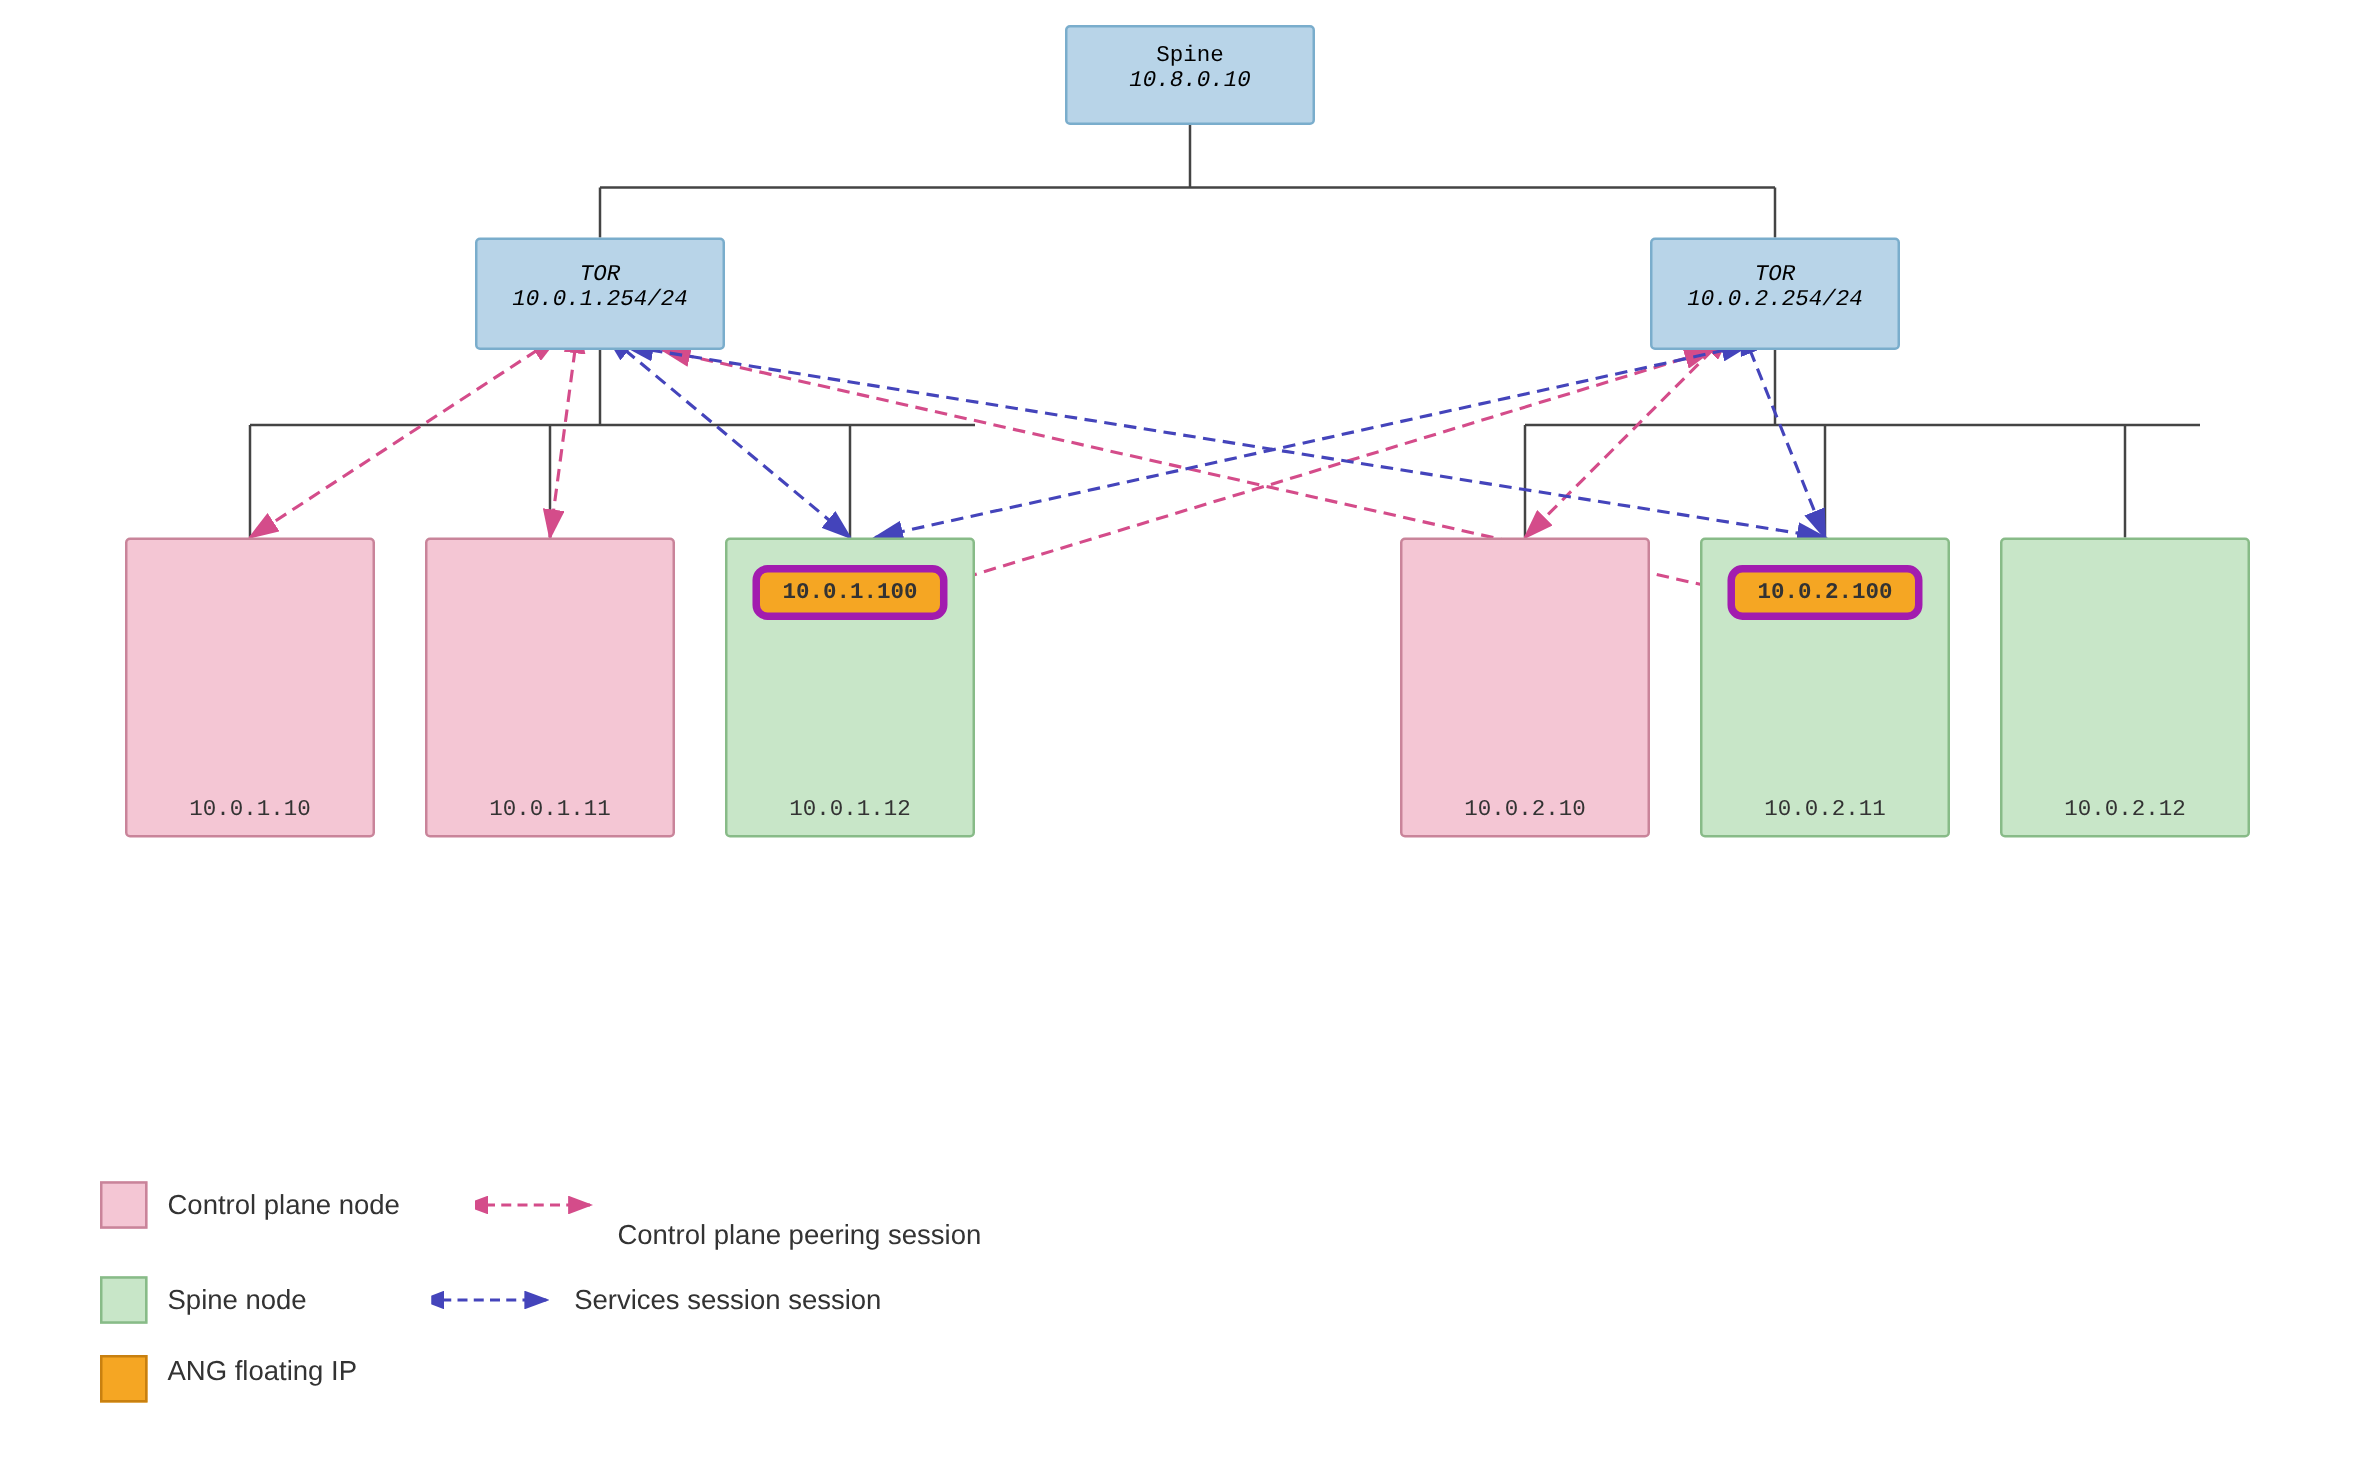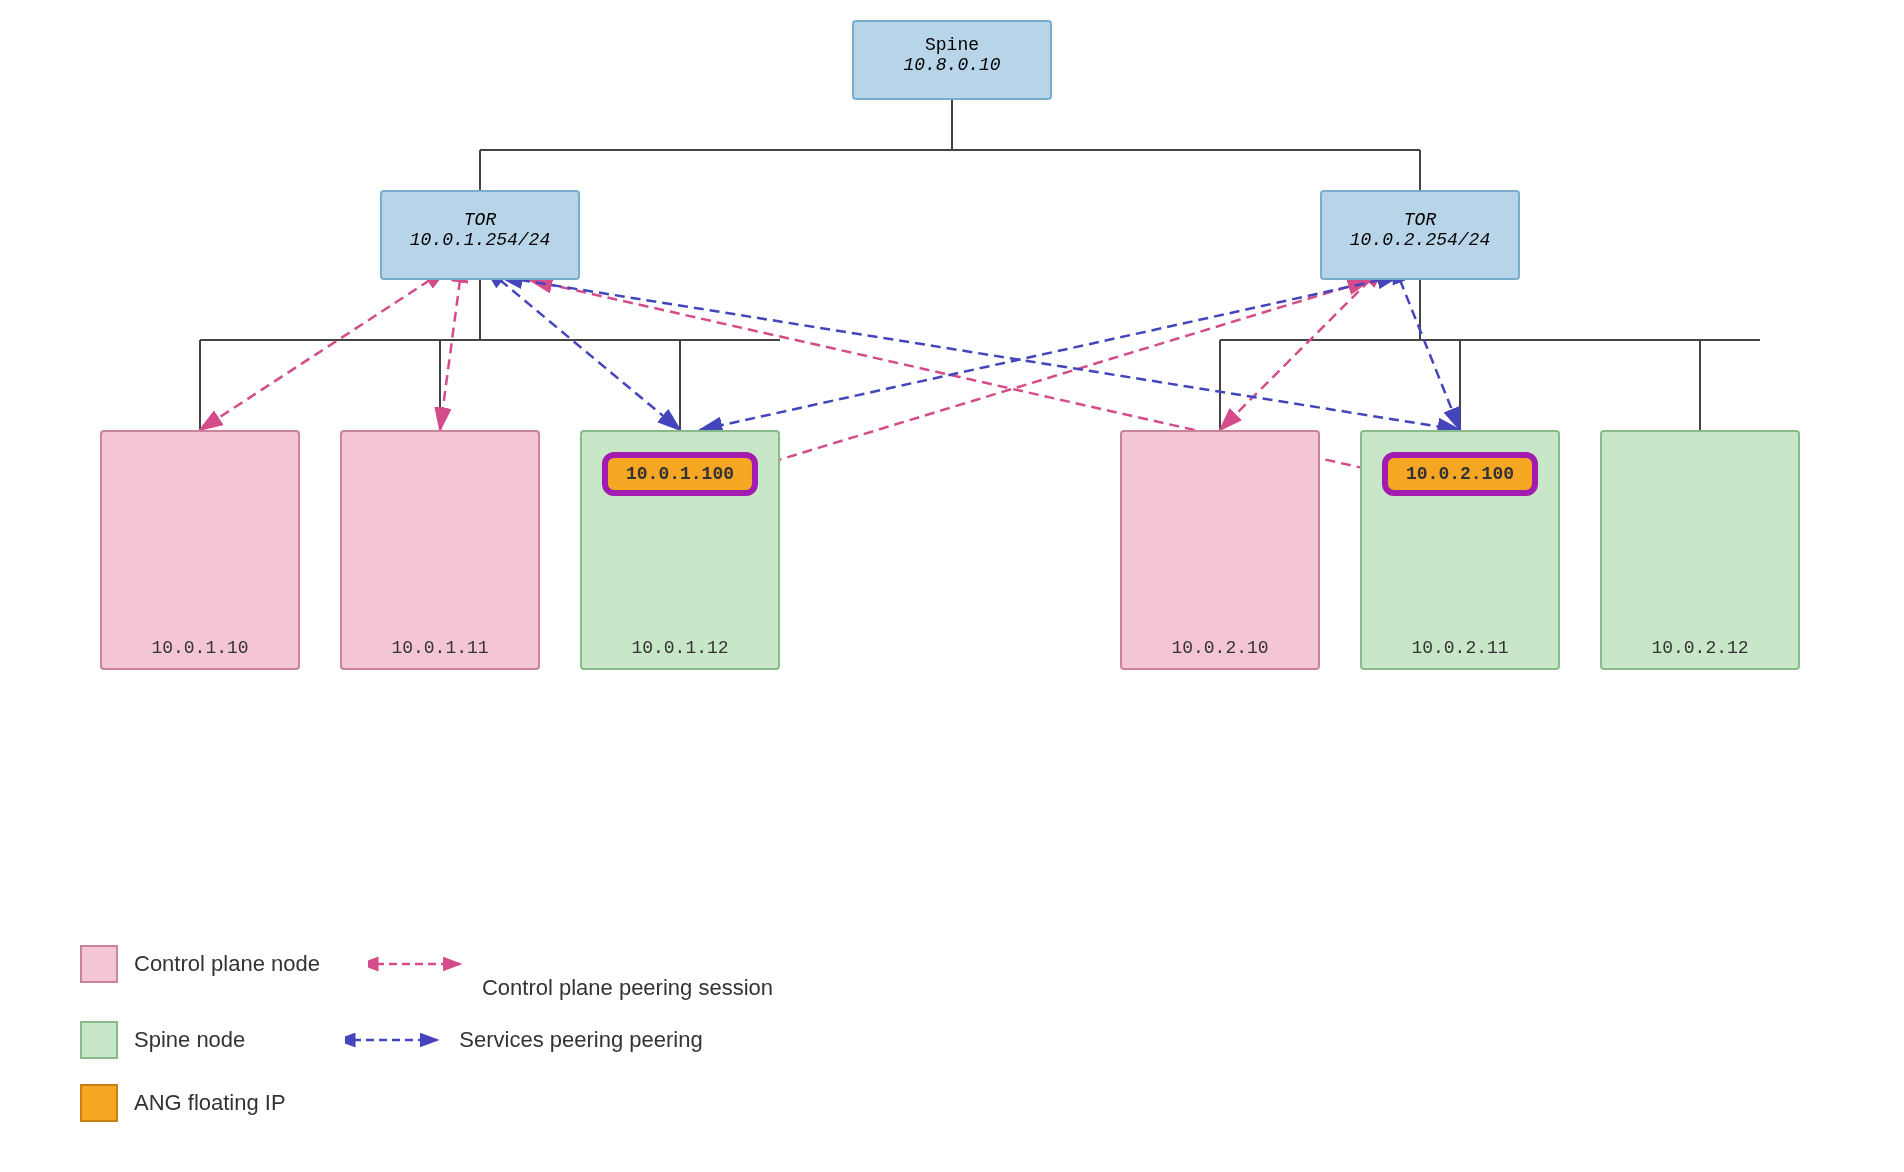--- a/index.html
+++ b/index.html
@@ -185,21 +185,21 @@
     <line x1="1380" y1="280" x2="700" y2="430" stroke="#4444bb" stroke-width="2.5" stroke-dasharray="10,6" marker-start="url(#arrow-purple-start)" marker-end="url(#arrow-purple-end)"></line>
 
     <line x1="1400" y1="280" x2="1460" y2="430" stroke="#4444bb" stroke-width="2.5" stroke-dasharray="10,6" marker-start="url(#arrow-purple-start)" marker-end="url(#arrow-purple-end)"></line>
 
   </svg>
 
   <div class="legend" style="bottom:20px; top:auto; position:absolute; left:40px; width:950px;">
 
     <div style="display:flex; align-items:center; margin-bottom:20px;">
       <div style="width:38px; height:38px; background:#f4c6d4; border:2px solid #c9849a; margin-right:16px; flex-shrink:0;"></div>
-      <span style="font-size:22px; font-family:Arial,sans-serif; color:#333; margin-right:48px;">Control plane node</span>
+      <span style="font-size:22px; font-family:Arial,sans-serif; color:#333; margin-right:60px;">Control plane node</span>
 
       <svg width="100" height="24" style="margin-right:14px;">
         <defs>
           <marker id="lpink-end" markerWidth="8" markerHeight="6" refX="7" refY="3" orient="auto">
             <polygon points="0 0, 8 3, 0 6" fill="#d44c8a"></polygon>
           </marker>
           <marker id="lpink-start" markerWidth="8" markerHeight="6" refX="1" refY="3" orient="auto-start-reverse">
             <polygon points="0 0, 8 3, 0 6" fill="#d44c8a"></polygon>
           </marker>
         </defs>
@@ -216,23 +216,23 @@
         <defs>
           <marker id="lpurple-end" markerWidth="8" markerHeight="6" refX="7" refY="3" orient="auto">
             <polygon points="0 0, 8 3, 0 6" fill="#4444bb"></polygon>
           </marker>
           <marker id="lpurple-start" markerWidth="8" markerHeight="6" refX="1" refY="3" orient="auto-start-reverse">
             <polygon points="0 0, 8 3, 0 6" fill="#4444bb"></polygon>
           </marker>
         </defs>
         <line x1="8" y1="12" x2="92" y2="12" stroke="#4444bb" stroke-width="2.5" stroke-dasharray="8,5" marker-start="url(#lpurple-start)" marker-end="url(#lpurple-end)"></line>
       </svg>
-      <span style="font-size:22px; font-family:Arial,sans-serif; color:#333;">Services peering peering</span>
+      <span style="font-size:22px; font-family:Arial,sans-serif; color:#333;">Services session session</span>
     </div>
 
-    <div style="display:flex; align-items:center;margin-top:25px;">
+    <div style="display:flex; align-items:flex-start;margin-top:25px;">
       <div style="width:38px; height:38px; background:#f5a623; border:2px solid #c88010; margin-right:16px; flex-shrink:0;"></div>
       <span style="font-size:22px; font-family:Arial,sans-serif; color:#333;">ANG floating IP</span>
     </div>
 
   </div>
 
 </div>
 
 </body></html>

